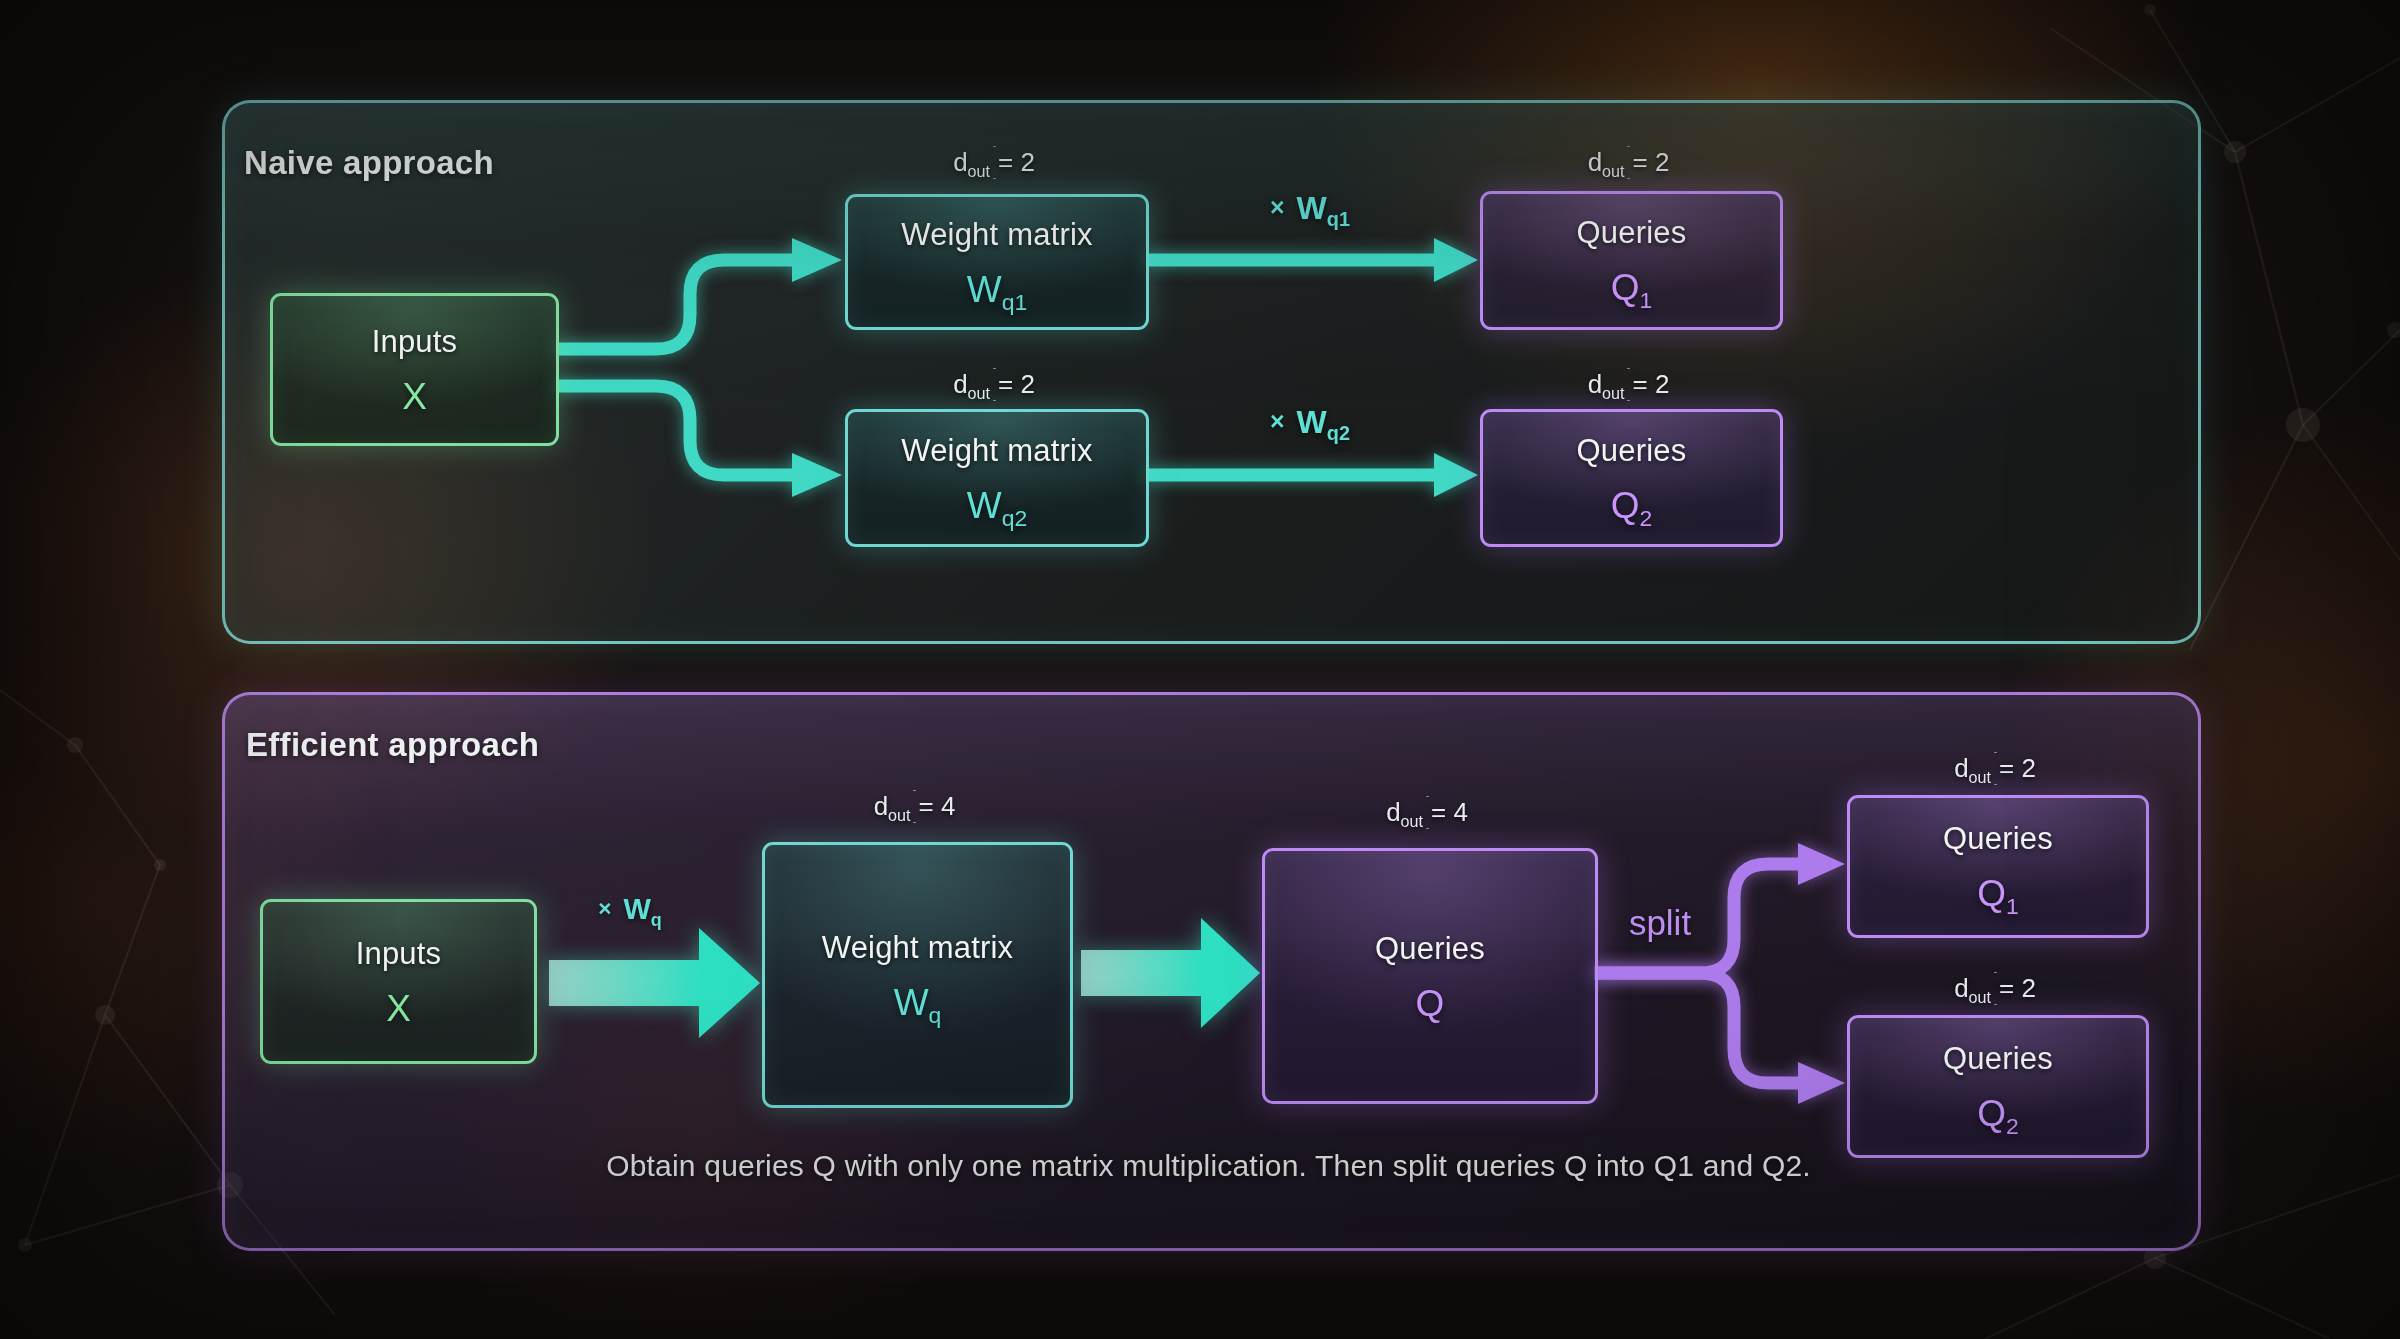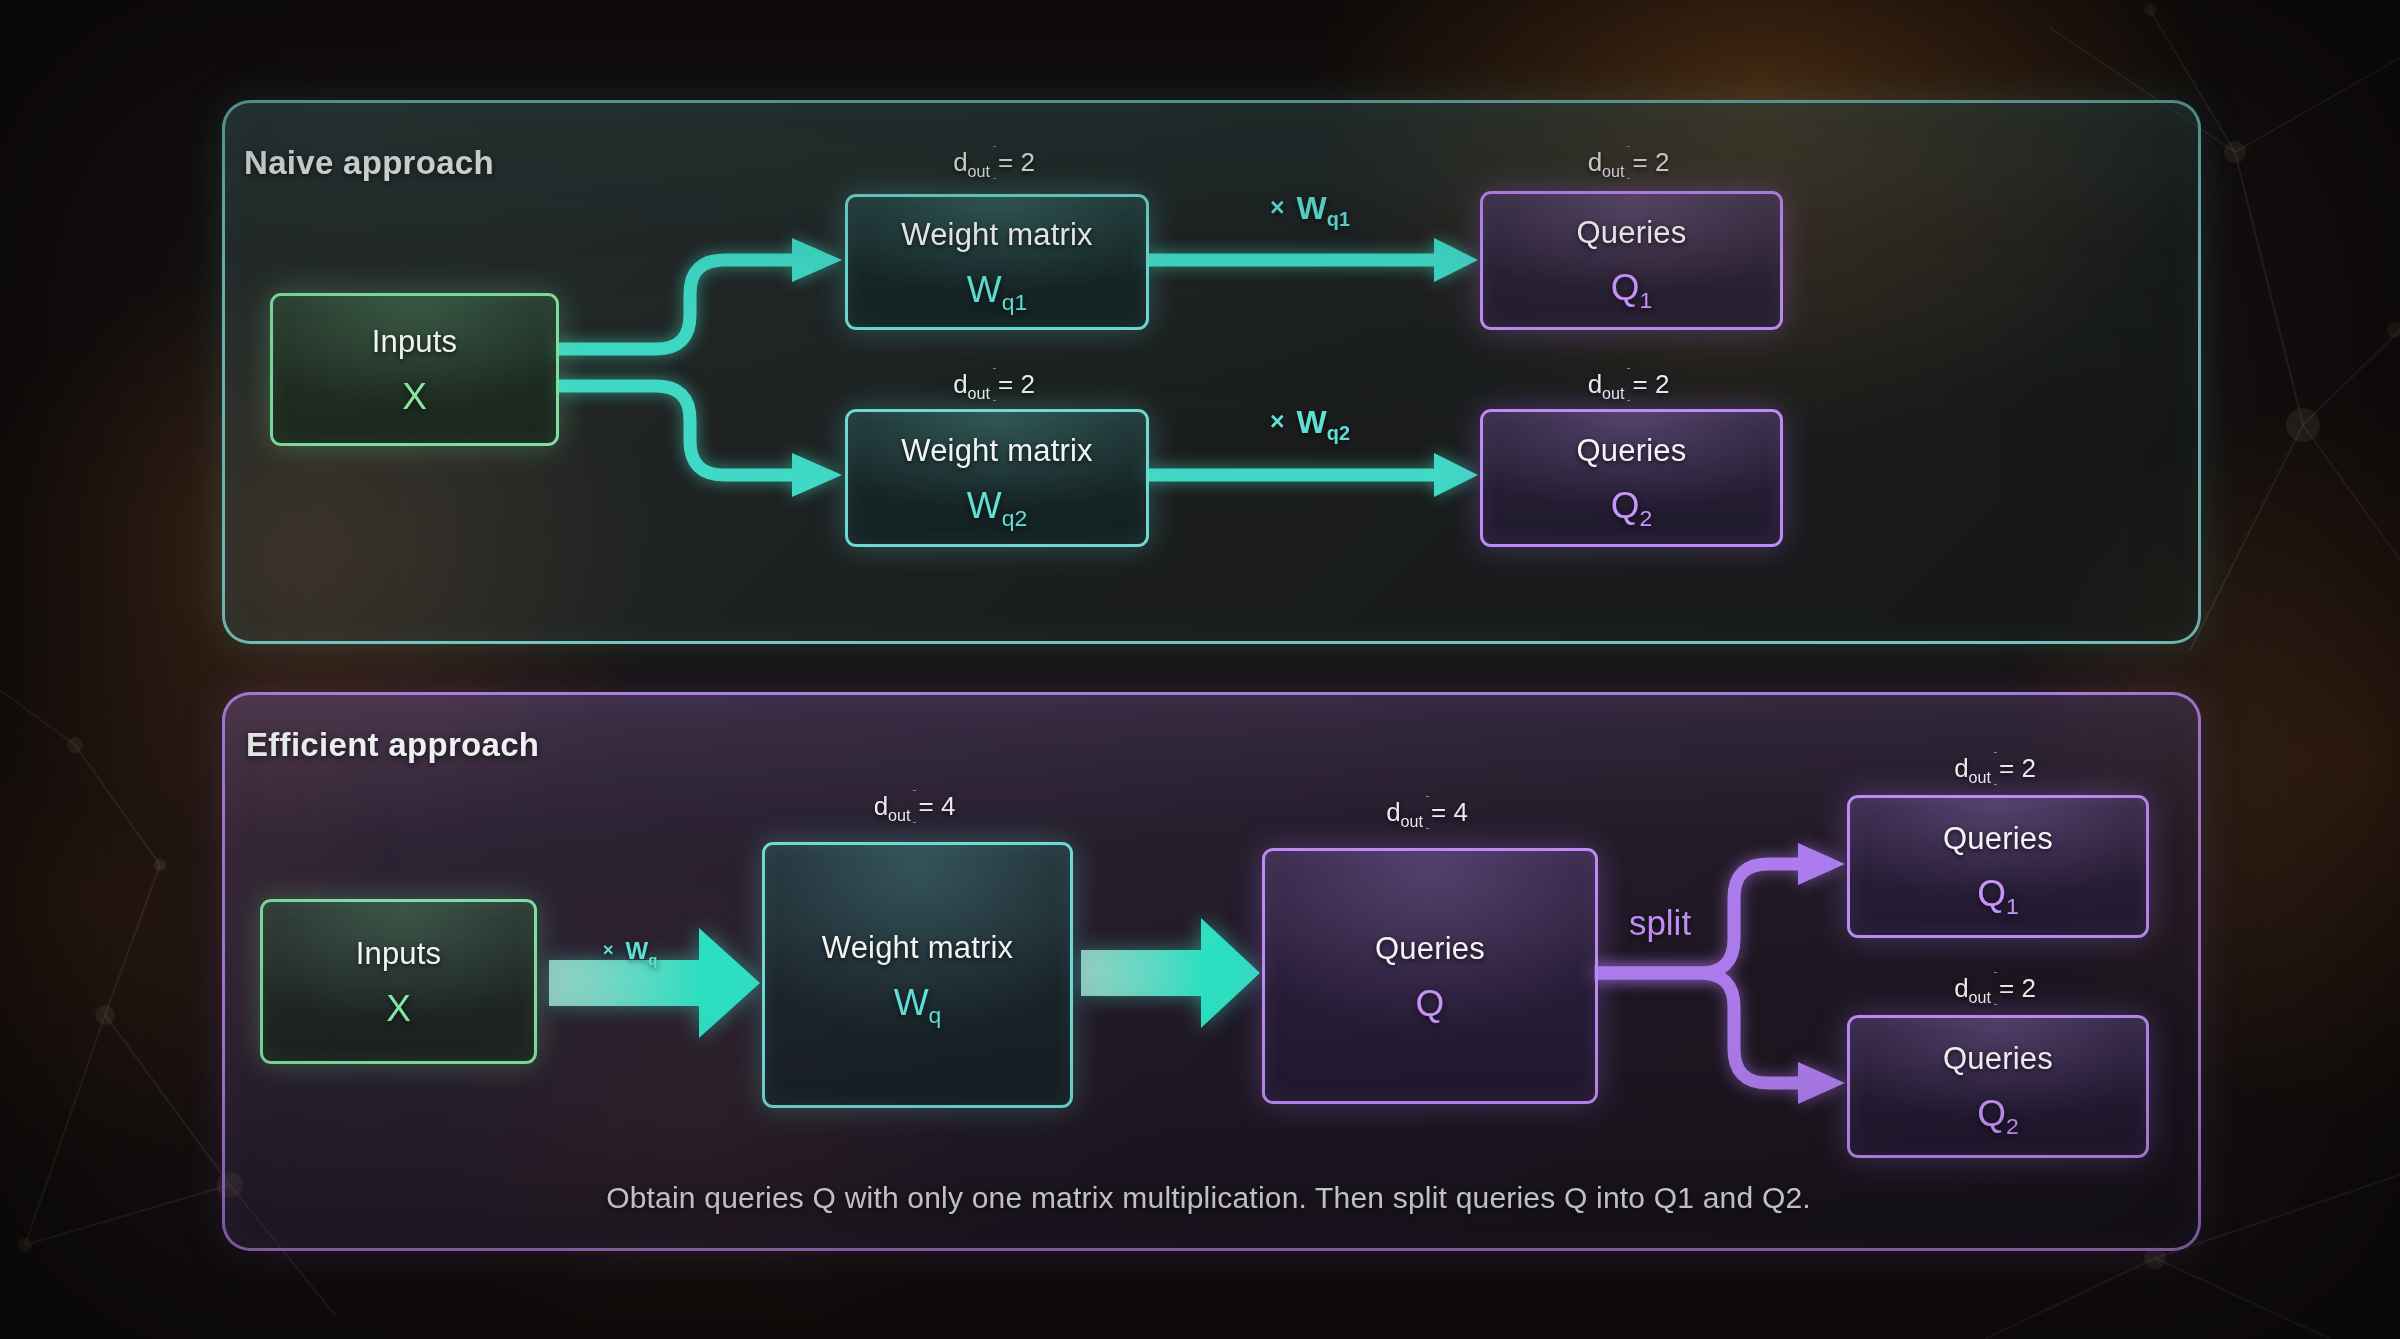--- a/index.html
+++ b/index.html
@@ -58,21 +58,21 @@
     background:radial-gradient(130% 120% at 50% 8%, rgba(198,150,248,0.26), rgba(54,38,80,0.20) 55%),
                linear-gradient(180deg, rgba(56,42,82,0.46), rgba(28,20,44,0.56));
     box-shadow:0 0 32px rgba(178,120,248,0.32), inset 0 0 22px rgba(200,155,250,0.10);
   }
   .green-text{color:#86e8a2;}
   .teal-text{color:#5ee0d6;}
   .purple-text{color:#c994fa;}
   
   .mult-label{position:absolute;z-index:3;font-size:32px;font-weight:bold;text-align:center;text-shadow:0 2px 6px rgba(0,0,0,0.6);}
   .mult-label .times{font-size:78%;margin-right:12px;position:relative;top:-3px;}
-  .mult-label.big{font-size:24px;margin-top:44px;}
+  .mult-label.big{font-size:29px;}
   .split-label{position:absolute;z-index:3;font-size:35px;color:#bd8df2;text-align:center;text-shadow:0 2px 6px rgba(0,0,0,0.6);}
   
   .dim{position:absolute;z-index:3;display:flex;align-items:center;height:32px;flex-direction:column;}
   .dim .tick{width:3px;height:17px;background:rgba(165,170,173,0.8);border-radius:1px;}
   .dim .dline{flex:1;height:2px;background:rgba(150,156,159,0.7);}
   .dim .dlabel{color:#e9ecec;font-size:26px;margin:0 14px;white-space:nowrap;text-shadow:0 2px 4px rgba(0,0,0,0.7);}
   .dim .deq{margin-left:8px;}
   
   .conn-teal{stroke:#3fd9c5;stroke-width:13;fill:none;filter:drop-shadow(0 0 8px rgba(70,225,200,0.55));}
   .head-teal{fill:#3fd9c5;stroke:none;filter:drop-shadow(0 0 8px rgba(70,225,200,0.55));}
@@ -233,21 +233,21 @@
   <div class="box purple" style="left:1847px;top:1015px;width:296px;height:137px;">
     <div class="box-label">Queries</div>
     <div class="box-symbol purple-text"><span>Q</span><sub class="ss">2</sub></div>
   </div>
 
   <div class="mult-label big teal-text" style="left:480px;top:893px;width:300px;">
     <span class="times">×</span><span>W</span><sub class="ss">q</sub>
   </div>
   <div class="split-label" style="left:1600px;top:903px;width:120px;">split</div>
 
-  <div class="caption" style="left:222px;top:1181px;width:1973px;">Obtain queries Q with only one matrix multiplication. Then split queries Q into Q1 and Q2.</div>
+  <div class="caption" style="left:222px;top:1149px;width:1973px;">Obtain queries Q with only one matrix multiplication. Then split queries Q into Q1 and Q2.</div>
 
   <svg class="connectors" width="2400" height="1339">
     <defs>
       <linearGradient id="tealGrad" x1="0" y1="0" x2="1" y2="0">
         <stop offset="0" stop-color="#aeead c" stop-opacity="0.8"></stop>
         <stop offset="0" stop-color="#aeeadc" stop-opacity="0.8"></stop>
         <stop offset="1" stop-color="#2ee0c2"></stop>
       </linearGradient>
     </defs>
 

